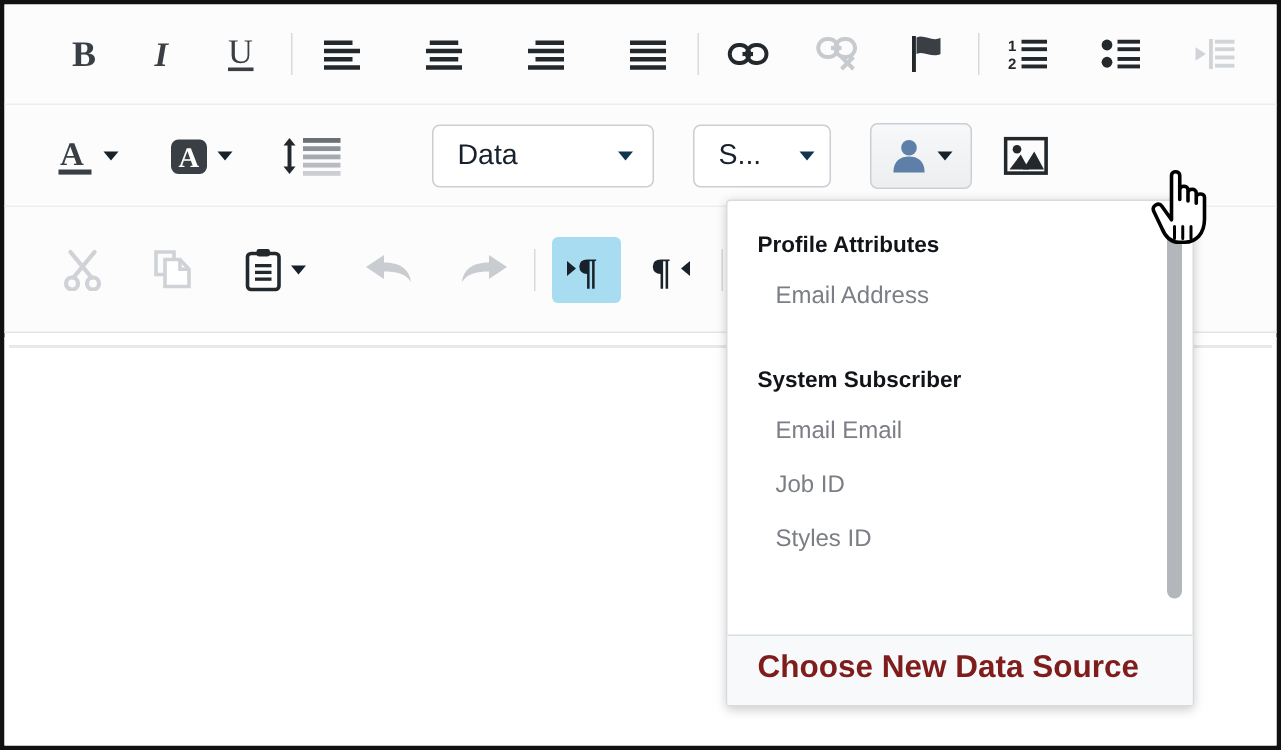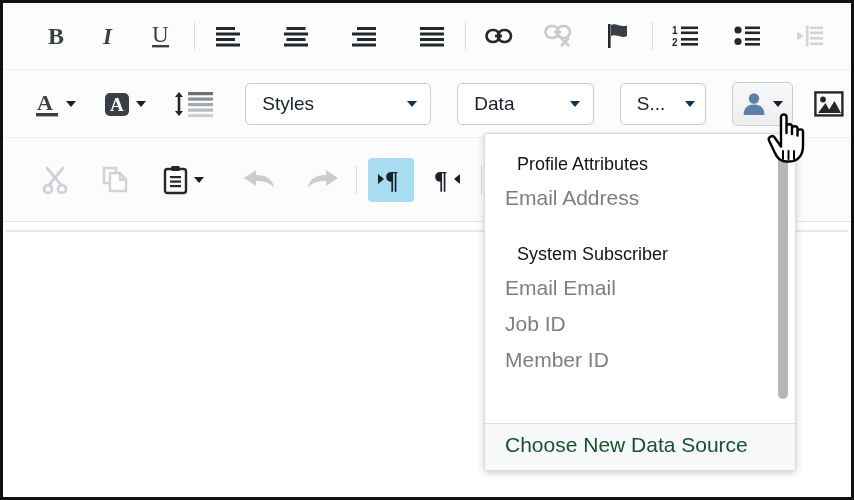--- a/index.html
+++ b/index.html
@@ -84,46 +84,46 @@
     z-index:40;
     box-sizing:border-box;
   }
   #attr-menu-scroll{
     position:relative;
     height:275px;
     overflow:hidden;
     padding:14px 0 0 0;
   }
   .menu-group-title{
-    font-size:18px;font-weight:normal;color:#111418;
-    padding:0 32px;line-height:32px;
+    font-size:15px;font-weight:bold;color:#111418;
+    padding:0 20px;line-height:32px;
     white-space:nowrap;
   }
   .menu-item{
-    font-size:21px;color:#7b7f85;
-    padding:0 20px;line-height:36px;
+    font-size:16px;color:#7b7f85;
+    padding:0 32px;line-height:36px;
     white-space:nowrap;cursor:pointer;
   }
   .menu-spacer{height:22px;}
   
   #menu-scrollbar-track{
     position:absolute;right:7px;top:6px;width:10px;height:262px;
     background:#ffffff;border-radius:5px;
   }
   #menu-scrollbar-thumb{
     position:absolute;right:7px;top:7px;width:10px;height:258px;
     background:#b3b6ba;border-radius:5px;cursor:pointer;
   }
   #attr-menu-footer{
     border-top:1px solid #dcdfe2;
     background:#f8f9fa;
     padding:9px 20px 13px 20px;
   }
   #choose-data-source{
-    font-size:21px;color:#14532d;cursor:pointer;white-space:nowrap;
+    font-size:21px;color:#7f1d1d;cursor:pointer;white-space:nowrap;font-weight:bold;
   }
 
   
   #editor-canvas{
     position:absolute;left:0;right:0;top:222px;bottom:0;
     background:#ffffff;
     border-top:1px solid #ffffff;
   }
   #canvas-divider{
     position:absolute;left:3px;right:3px;top:227px;height:2px;
@@ -295,24 +295,20 @@
         <rect x="16" y="2" width="25" height="3.2" fill="#6b7077"></rect>
         <rect x="16" y="7.5" width="25" height="3.2" fill="#8d9299"></rect>
         <rect x="16" y="13" width="25" height="3.2" fill="#a5aab0"></rect>
         <rect x="16" y="18.5" width="25" height="3.2" fill="#b8bcc1"></rect>
         <rect x="16" y="24" width="25" height="3.2" fill="#cbced2"></rect>
       </svg>
     </div>
 
     <div class="gap" style="width:26px"></div>
 
-    <div class="selbox" id="styles-select">
-      <span>Styles</span>
-      <span class="caret blue"></span>
-    </div>
 
     <div class="gap" style="width:26px"></div>
 
     <div class="selbox" id="font-select">
       <span>Data</span>
       <span class="caret blue"></span>
     </div>
 
     <div class="gap" style="width:26px"></div>
 
@@ -432,21 +428,21 @@
     <div id="attr-menu-scroll">
 
       <div class="menu-group-title">Profile Attributes</div>
       <div class="menu-item">Email Address</div>
 
       <div class="menu-spacer"></div>
 
       <div class="menu-group-title">System Subscriber</div>
       <div class="menu-item">Email Email</div>
       <div class="menu-item">Job ID</div>
-      <div class="menu-item">Member ID</div>
+      <div class="menu-item">Styles ID</div>
 
       <div id="menu-scrollbar-track"></div>
       <div id="menu-scrollbar-thumb"></div>
     </div>
 
     <div id="attr-menu-footer">
       <div id="choose-data-source">Choose New Data Source</div>
     </div>
   </div>
 

